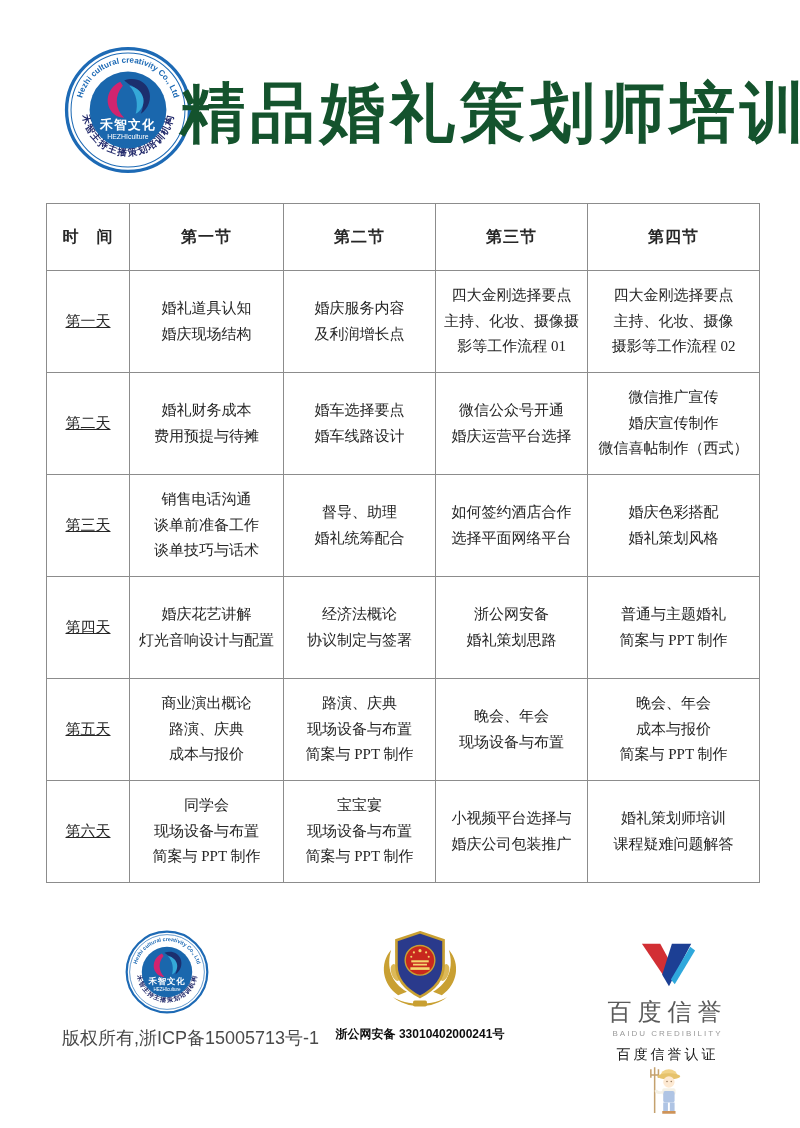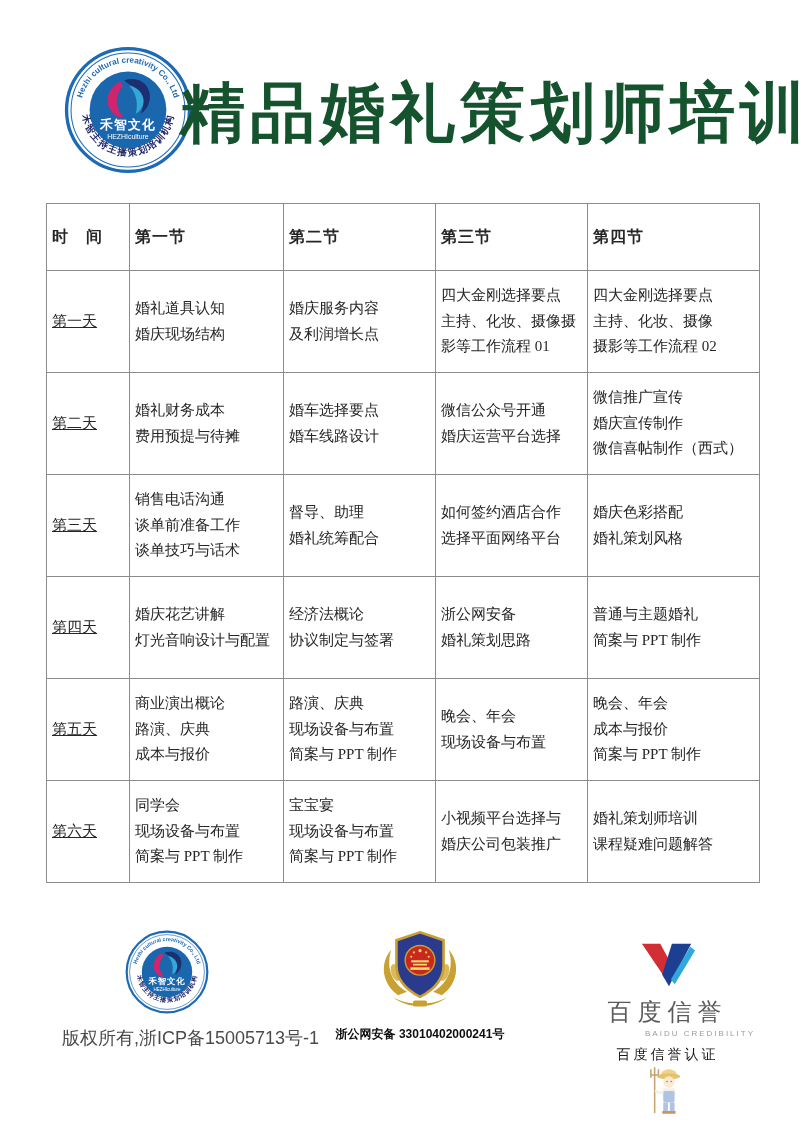--- a/index.html
+++ b/index.html
@@ -8,21 +8,21 @@
 
   
   .header{position:absolute;left:0;top:0;width:800px;height:190px;}
   .logo-top{position:absolute;left:64px;top:46px;width:128px;height:128px;}
   .page-title{position:absolute;left:180px;top:78px;width:585px;height:70px;
               font-size:65px;font-weight:bold;letter-spacing:5px;color:#14532d;
               text-align:right;line-height:70px;white-space:nowrap;}
 
   
   .course-table{position:absolute;left:46px;top:203px;border-collapse:collapse;table-layout:fixed;}
-  .course-table td,.course-table th{border:1px solid #8c8c8c;text-align:left;vertical-align:middle;
+  .course-table td,.course-table th{border:1px solid #8c8c8c;text-align:center;vertical-align:middle;
         font-size:15px;line-height:1.7;color:#262626;white-space:pre-line;padding:2px 5px;
         font-weight:normal;}
   .course-table th{font-weight:bold;font-size:16px;height:62px;letter-spacing:1px;}
   .course-table td{height:97px;}
   .day-cell{font-size:16px;text-decoration:underline;}
 
   
   .footer-block{position:absolute;text-align:center;}
   .fb-company{left:62px;top:930px;width:210px;}
   .fb-police{left:325px;top:926px;width:190px;}
@@ -30,21 +30,21 @@
   .logo-bottom{width:84px;height:84px;display:inline-block;}
   .police-badge{width:96px;height:86px;display:inline-block;}
   .baidu-v{width:58px;height:50px;display:inline-block;}
   .caption-company{margin-top:8px;font-family:"Liberation Sans","DejaVu Sans",sans-serif;
                    font-size:18px;color:#4a4a4a;white-space:nowrap;text-align:center;}
   .caption-police{margin-top:10px;font-family:"Liberation Sans","DejaVu Sans",sans-serif;
                   font-size:12px;font-weight:bold;color:#0d0d0d;white-space:nowrap;}
   .baidu-name{margin-top:2px;font-family:"Liberation Sans","DejaVu Sans",sans-serif;
               font-size:24px;color:#5a5a5a;letter-spacing:6px;white-space:nowrap;}
   .baidu-en{font-family:"Liberation Sans","DejaVu Sans",sans-serif;font-size:8px;color:#9a9a9a;
-            letter-spacing:2px;margin-top:1px;white-space:nowrap;text-align:right;}
+            letter-spacing:2px;margin-top:1px;white-space:nowrap;}
   .caption-baidu{margin-top:8px;font-family:"Liberation Sans","DejaVu Sans",sans-serif;
                  font-size:14px;color:#1a1a1a;letter-spacing:3px;white-space:nowrap;}
 
   
   .watermark{position:absolute;right:6px;bottom:4px;width:146px;height:62px;opacity:.92;}
   .wm-farmer{position:absolute;left:0;bottom:4px;width:38px;height:56px;}
   .wm-text{position:absolute;left:38px;top:2px;width:106px;text-align:left;
            font-family:"Liberation Sans","DejaVu Sans",sans-serif;font-weight:bold;}
   .wm-name span{font-size:27px;letter-spacing:4px;}
   .wm-c1{color:#6cbb5a;} .wm-c2{color:#f29b51;} .wm-c3{color:#b9cc54;}

